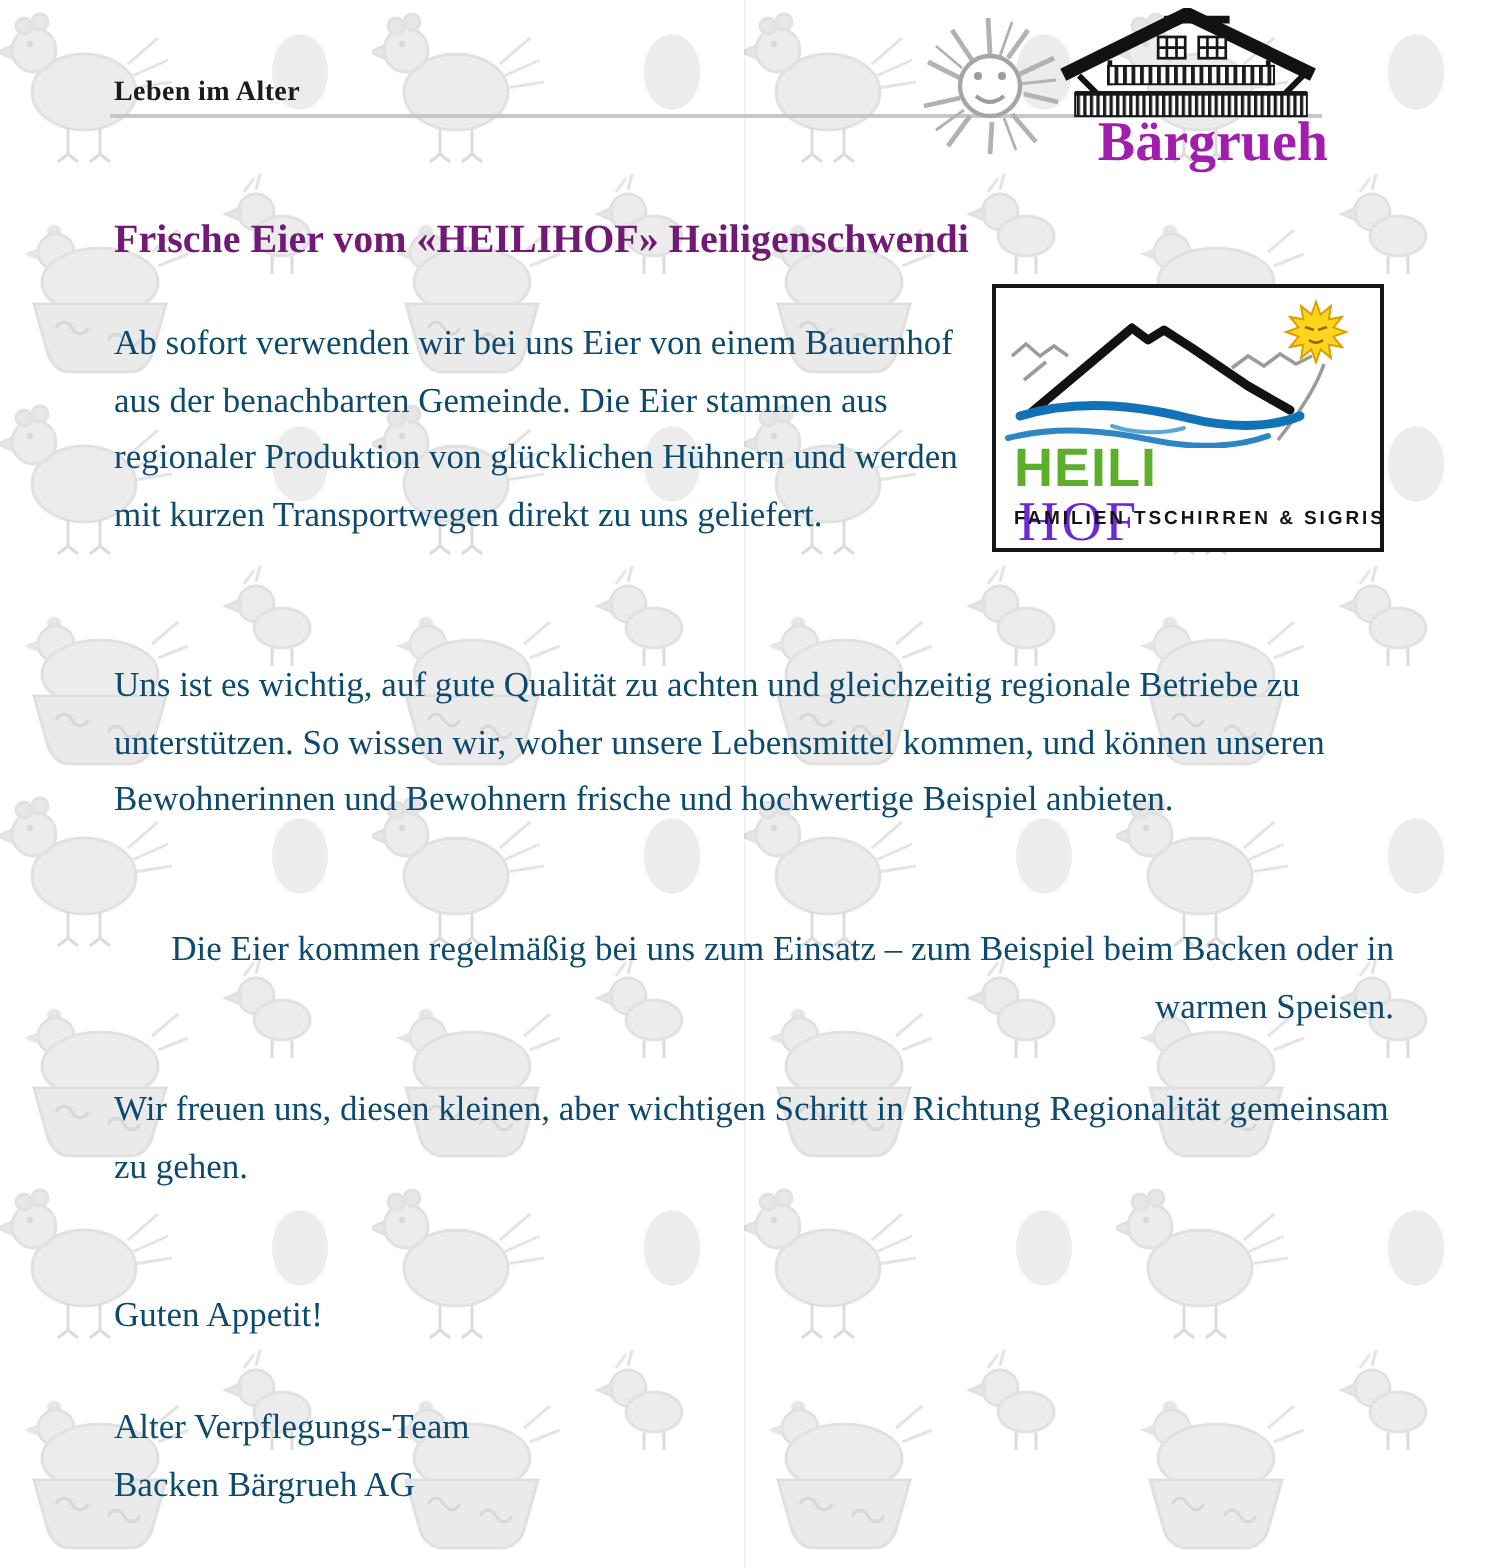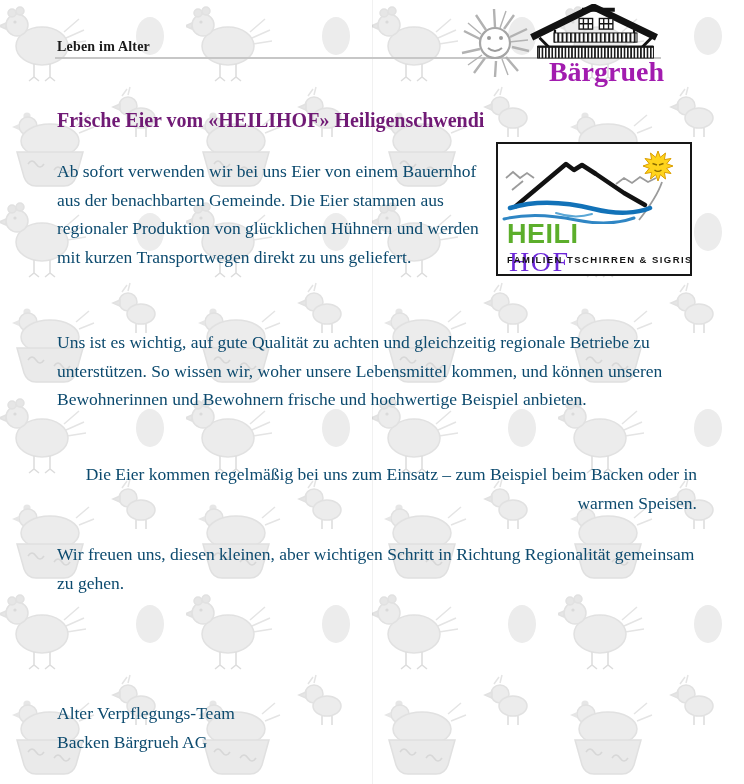--- a/index.html
+++ b/index.html
@@ -150,16 +150,17 @@
       <span class="heili-part2">HOF</span>
       <span class="swiss-cross"></span>
     </div>
     <div class="heilihof-sub">FAMILIEN TSCHIRREN &amp; SIGRIST</div>
   </div>
 
   <p class="para p1">Ab sofort verwenden wir bei uns Eier von einem Bauernhof aus der benachbarten Gemeinde. Die Eier stammen aus regionaler Produktion von glücklichen Hühnern und werden mit kurzen Transportwegen direkt zu uns geliefert.</p>
   <p class="para p2">Uns ist es wichtig, auf gute Qualität zu achten und gleichzeitig regionale Betriebe zu unterstützen. So wissen wir, woher unsere Lebensmittel kommen, und können unseren Bewohnerinnen und Bewohnern frische und hochwertige Beispiel anbieten.</p>
   <p class="para p3">Die Eier kommen regelmäßig bei uns zum Einsatz – zum Beispiel beim Backen oder in warmen Speisen.</p>
   <p class="para p4">Wir freuen uns, diesen kleinen, aber wichtigen Schritt in Richtung Regionalität gemeinsam zu gehen.</p>
+  <p class="para closing">Guten Appetit!</p>
   <p class="para sig1">Alter Verpflegungs-Team</p>
   <p class="para sig2">Backen Bärgrueh AG</p>
 
 </div>
 
 </body></html>

